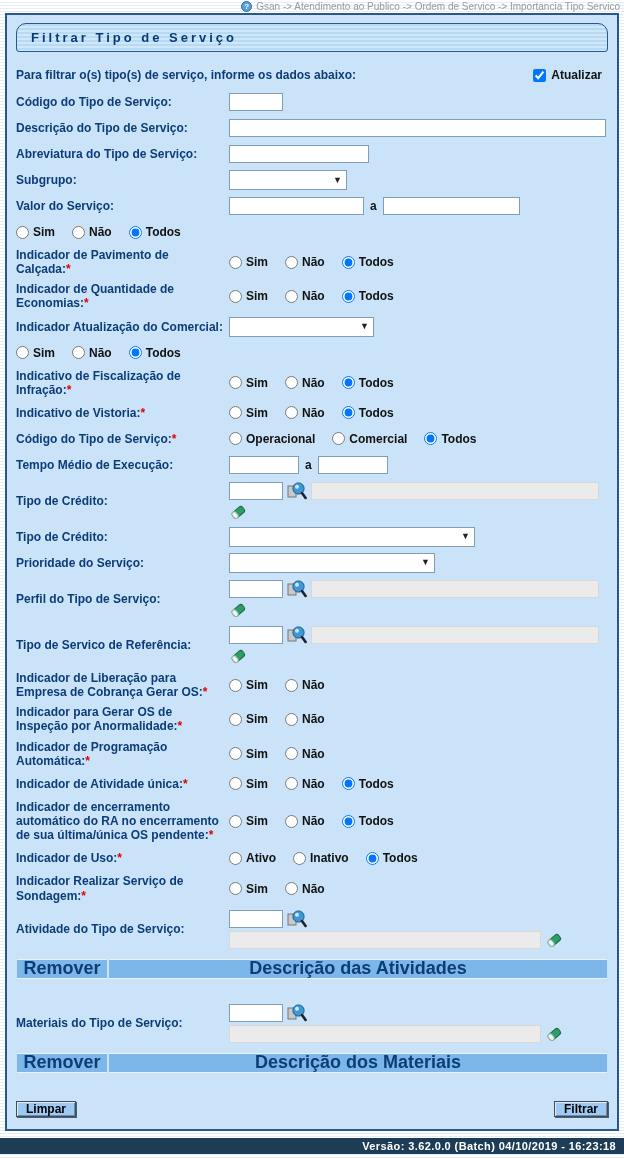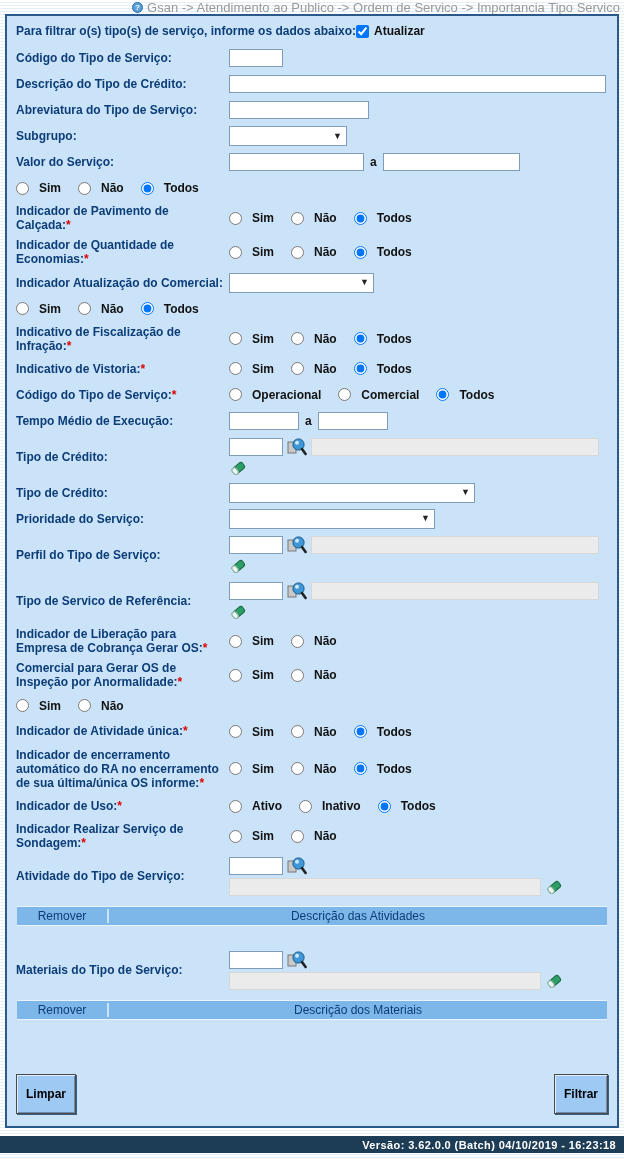--- a/index.html
+++ b/index.html
@@ -6,34 +6,34 @@
   html,body { margin:0; padding:0; }
   body {
     width:624px; height:1159px; overflow:hidden;
     background: repeating-linear-gradient(180deg,#ffffff 0 2px,#e3eef8 2px 3px);
     font-family:"Liberation Sans", sans-serif;
   }
   .page { display:flex; flex-direction:column; height:100%; }
 
   
   .topbar { height:14px; display:flex; justify-content:flex-end; align-items:center; gap:4px; padding:1px 4px 1px 0; }
-  .crumb-text { font-size:13px; color:#999; white-space:nowrap; }
+  .crumb-text { font-size:10px; color:#999; white-space:nowrap; }
   .help-icon { width:11px; height:11px; border-radius:50%; background:#58a0dc; border:1px solid #2d6da8;
     color:#fff; font-size:8px; font-weight:bold; display:inline-flex; align-items:center; justify-content:center; flex:0 0 11px; }
 
   
   .frame { flex:1; margin:0 5px; border:2px solid #29588a; background:#cbe3f8;
     padding:8px 9px 12px 9px; display:flex; flex-direction:column; }
 
   .title-bar { border:1px solid #29588a; border-radius:10px 10px 3px 3px;
     background: repeating-linear-gradient(180deg,#b9d9f3 0 2px,#cde8fb 2px 4px);
     color:#0a3a75; font-weight:bold; font-size:13px; letter-spacing:3px;
     padding:6px 6px 6px 14px; margin-bottom:16px; }
 
-  .intro-row { display:flex; align-items:center; margin-bottom:10px; }
+  .intro-row { display:flex; justify-content:space-between; align-items:center; margin-bottom:10px; }
   .intro-text { color:#0c3d78; font-weight:bold; font-size:12px; }
   .chk-label { display:inline-flex; align-items:center; gap:5px; font-weight:bold; font-size:12px; color:#111; margin-right:6px; cursor:pointer; }
   input[type=checkbox] { width:13px; height:13px; margin:0; }
 
   .row { display:flex; align-items:center; margin-bottom:6px; min-height:20px; }
   .lbl { flex:0 0 213px; padding-right:6px; color:#0c3d78; font-weight:bold; font-size:12px; line-height:1.18; }
   .req { color:#e00000; }
   .ctl { display:flex; align-items:center; gap:4px; flex:1; }
   .ctl-stack { display:flex; flex-direction:column; gap:2px; flex:1; }
   .hline { display:flex; align-items:center; gap:4px; }
@@ -42,71 +42,72 @@
     font-family:"Liberation Sans",sans-serif; font-size:12px; }
   .txt.grow { flex:1; margin-right:2px; }
   .readonly { height:18px; background:#ebebeb; border:1px solid #d7d7d7; display:inline-block; overflow:hidden;
     font-size:12px; color:#333; }
   .sep { font-weight:bold; font-size:12px; color:#111; padding:0 2px; }
 
   .select { height:20px; border:1px solid #7f9db9; background:#fff; display:flex; align-items:center;
     justify-content:space-between; padding:0 4px; font-size:12px; color:#222; cursor:pointer; }
   .select-arrow { font-size:9px; color:#222; line-height:1; }
 
-  .radio-opt { display:inline-flex; align-items:center; gap:10px; margin-right:13px;
+  .radio-opt { display:inline-flex; align-items:center; gap:4px; margin-right:13px;
     font-weight:bold; font-size:12px; color:#111; cursor:pointer; }
   input[type=radio] { width:13px; height:13px; margin:0; }
 
   .icon-btn { display:inline-flex; align-items:center; cursor:pointer; line-height:0; }
 
   .grid-header { display:flex; background:#7db6e8; border-top:1px solid #e9f3fc; border-bottom:1px solid #e9f3fc;
-    height:20px; align-items:center; font-weight:normal; color:#0c3d78; font-size:12px; margin:4px 1px 8px 1px; }
+    height:20px; align-items:center; font-weight:bold; color:#0c3d78; font-size:18px; margin:4px 1px 8px 1px; }
   .grid-col-remover { flex:0 0 92px; text-align:center; border-right:2px solid #cbe3f8; }
   .grid-col-desc { flex:1; text-align:center; }
   .grid-header.first { margin-bottom:24px; }
 
   .buttons-row { display:flex; justify-content:space-between; margin-top:auto; padding-top:20px; }
   .btn { background:#9ec9f3; border:1px solid #4a4a4a; box-shadow:inset 1px 1px 0 #dceefc, inset -1px -1px 0 #6b8cab, 1px 1px 0 #3c5f82;
-    color:#000; font-family:"Liberation Sans",sans-serif; font-weight:bold; font-size:12px; padding:12px 9px; cursor:pointer; }
+    color:#000; font-family:"Liberation Sans",sans-serif; font-weight:bold; font-size:12px; padding:0 9px; cursor:pointer; }
 
   .footer-gap { height:8px; }
   .footer { height:17px; margin:0; background:#1d3c55; color:#fff; font-weight:bold; font-size:11px;
     display:flex; align-items:center; justify-content:flex-end; padding-right:8px; letter-spacing:0.4px; }
   .bottom-strip { height:6px; }
 </style>
 </head>
 <body>
 
 <div class="page">
 
   <div class="topbar">
     <span class="help-icon">?</span>
     <span class="crumb-text">Gsan -&gt; Atendimento ao Publico -&gt; Ordem de Servico -&gt; Importancia Tipo Servico</span>
   </div>
 
   <div class="frame">
 
+    <div class="title-bar">Filtrar Tipo de Serviço</div>
 
     <div class="intro-row">
       <span class="intro-text">Para filtrar o(s) tipo(s) de serviço, informe os dados abaixo:</span>
       <label class="chk-label">
         <input type="checkbox" checked="" style="">
         <span>Atualizar</span>
       </label>
     </div>
 
     <div class="row">
       <div class="lbl"><span>Código do Tipo de Serviço:</span></div>
       <div class="ctl">
         <input class="txt" style="width: 54px;" value="">
       </div>
     </div>
 
     <div class="row">
-      <div class="lbl"><span>Descrição do Tipo de Crédito:</span></div>
+      <div class="lbl"><span>Descrição do Tipo de Serviço:</span></div>
       <div class="ctl">
         <input class="txt grow" value="" style="">
       </div>
     </div>
 
     <div class="row">
       <div class="lbl"><span>Abreviatura do Tipo de Serviço:</span></div>
       <div class="ctl">
         <input class="txt" style="width: 140px;" value="">
       </div>
@@ -386,34 +387,35 @@
             <span>Sim</span>
           </label>
         <label class="radio-opt">
             <input type="radio" name="liberacao_cobranca" style="">
             <span>Não</span>
           </label>
       </div>
     </div>
 
     <div class="row">
-      <div class="lbl"><span>Comercial para Gerar OS de Inspeção por Anormalidade:</span><span class="req">*</span></div>
+      <div class="lbl"><span>Indicador para Gerar OS de Inspeção por Anormalidade:</span><span class="req">*</span></div>
       <div class="ctl">
         <label class="radio-opt">
             <input type="radio" name="os_inspecao" style="">
             <span>Sim</span>
           </label>
         <label class="radio-opt">
             <input type="radio" name="os_inspecao" style="">
             <span>Não</span>
           </label>
       </div>
     </div>
 
     <div class="row">
+      <div class="lbl"><span>Indicador de Programação Automática:</span><span class="req">*</span></div>
       <div class="ctl">
         <label class="radio-opt">
             <input type="radio" name="programacao_automatica" style="">
             <span>Sim</span>
           </label>
         <label class="radio-opt">
             <input type="radio" name="programacao_automatica" style="">
             <span>Não</span>
           </label>
       </div>
@@ -431,21 +433,21 @@
             <span>Não</span>
           </label>
         <label class="radio-opt">
             <input type="radio" name="atividade_unica" checked="" style="">
             <span>Todos</span>
           </label>
       </div>
     </div>
 
     <div class="row">
-      <div class="lbl"><span>Indicador de encerramento automático do RA no encerramento de sua última/única OS informe:</span><span class="req">*</span></div>
+      <div class="lbl"><span>Indicador de encerramento automático do RA no encerramento de sua última/única OS pendente:</span><span class="req">*</span></div>
       <div class="ctl">
         <label class="radio-opt">
             <input type="radio" name="encerramento_ra" style="">
             <span>Sim</span>
           </label>
         <label class="radio-opt">
             <input type="radio" name="encerramento_ra" style="">
             <span>Não</span>
           </label>
         <label class="radio-opt">

